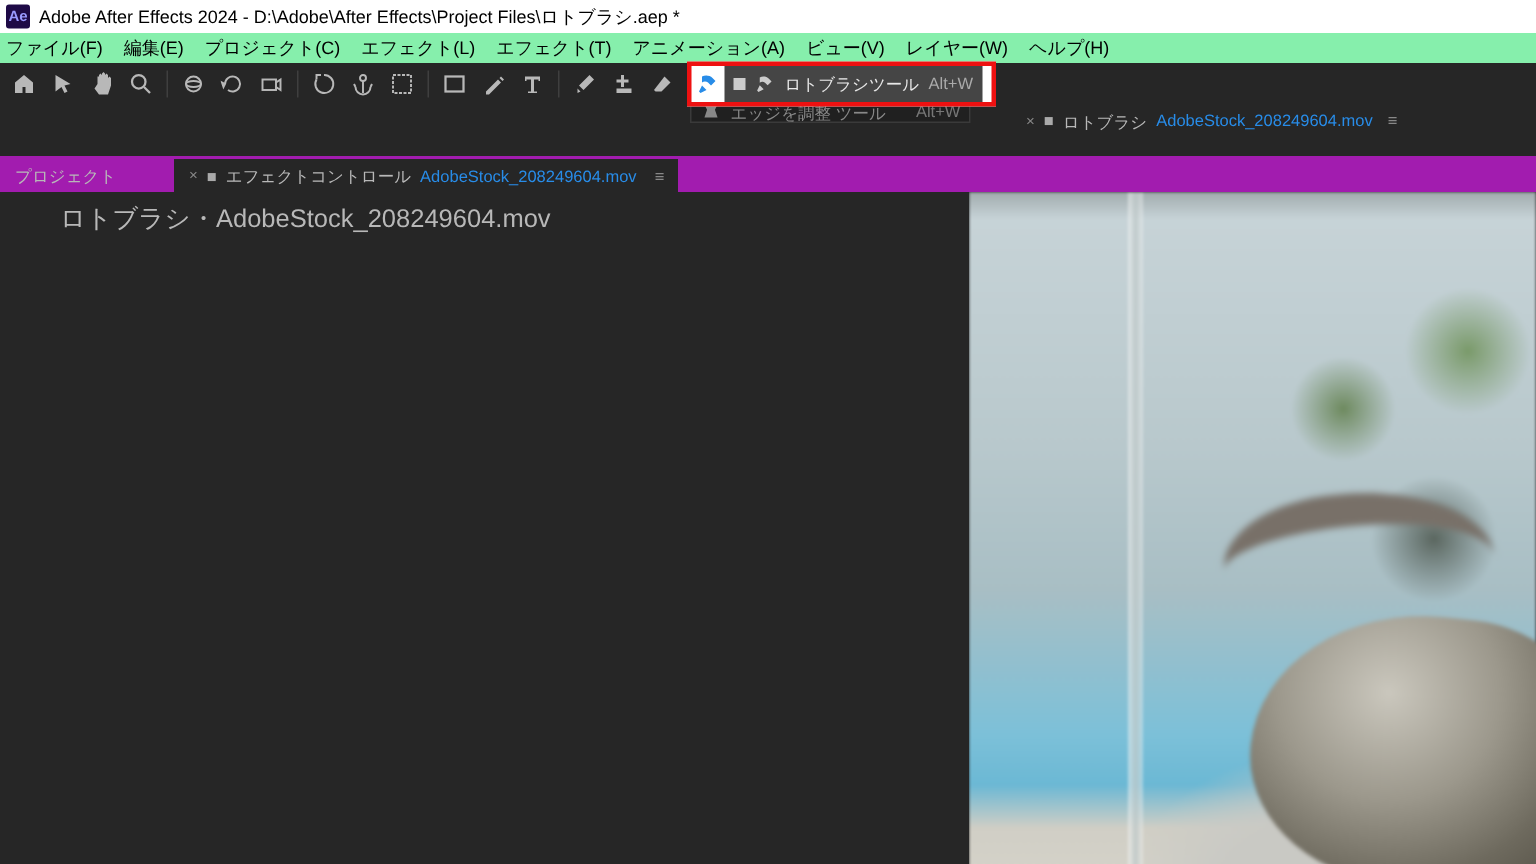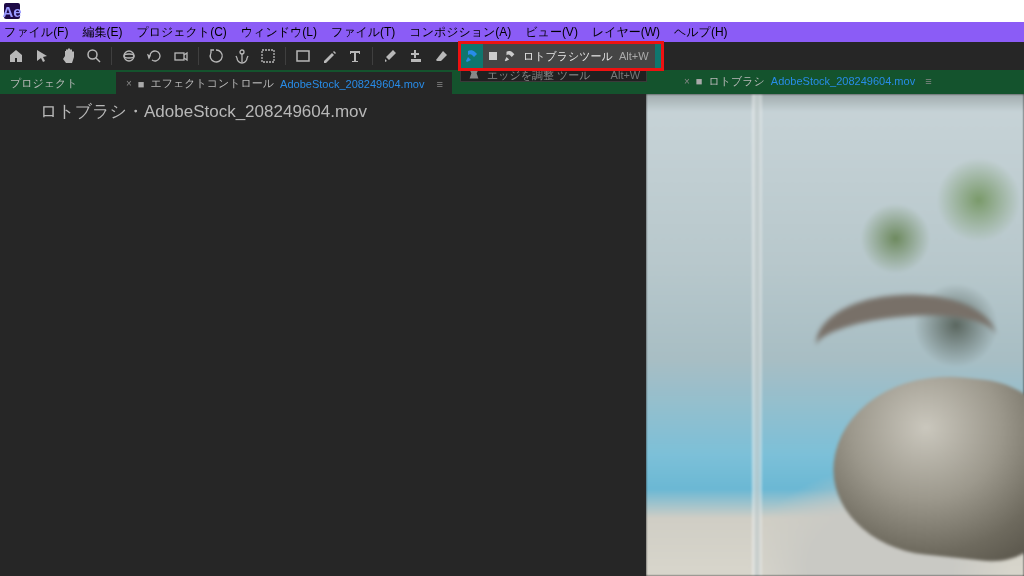--- a/index.html
+++ b/index.html
@@ -1,51 +1,51 @@
 <!DOCTYPE html>
 <html><head>
 <meta charset="utf-8">
 <style>
 * { margin: 0; padding: 0; box-sizing: border-box; font-family: "Meiryo", "Segoe UI", sans-serif; }
 body { width: 1024px; height: 576px; overflow: hidden; background: #262626; }
 
 .titlebar { height: 22px; background: #fff; color: #000; display: flex; align-items: center; font-size: 12px; padding-left: 4px; gap: 6px; }
-.titlebar .logo { width: 16px; height: 16px; background: #1e0a46; border-radius: 2px; display: flex; align-items: center; justify-content: center; font-size: 15px; font-weight: 700; color: #9a9aff; }
-
-.menubar { height: 20px; background: #8b5cf6; color: #000; display: flex; align-items: center; font-size: 12px; padding-left: 4px; gap: 14px; }
+.titlebar .logo { width: 16px; height: 16px; background: #1e0a46; border-radius: 2px; display: flex; align-items: center; justify-content: center; font-size: 10px; font-weight: 700; color: #9a9aff; }
+
+.menubar { height: 20px; background: #86efac; color: #000; display: flex; align-items: center; font-size: 12px; padding-left: 4px; gap: 14px; }
 .menubar span { cursor: default; }
 
 .toolbar { height: 28px; background: #262626; display: flex; align-items: center; padding-left: 6px; gap: 6px; position: relative; }
 .tool-btn { width: 20px; height: 20px; display: flex; align-items: center; justify-content: center; color: #b8b8b8; cursor: pointer; }
 .tool-btn svg { width: 16px; height: 16px; }
 .tool-sep { width: 1px; height: 18px; background: #3f3f3f; margin: 0 1px; }
 .roto-active { color: #288ce8; }
 
 .roto-dropdown {
   position: absolute; left: 458px; top: -1px; height: 30px;
-  border: 3px solid #e11; background: #0f766e;
+  border: 3px solid #e11; background: #ffffff;
   display: flex; align-items: center; z-index: 10; padding-right: 6px;
 }
 .roto-dropdown .roto-icon { width: 22px; display: flex; align-items: center; justify-content: center; color:#288ce8; }
 .roto-dropdown .item { display: flex; align-items: center; gap: 6px; height: 24px; padding: 0 6px; color: #e8e8e8; font-size: 11px; }
 .roto-dropdown .item.selected { background: #454545; }
 .roto-dropdown .dot { width: 8px; height: 8px; background: #ccc; display: inline-block; }
 .roto-dropdown .ic { width: 14px; height: 14px; display:flex; align-items:center; justify-content:center; }
 .roto-dropdown .lbl { width: 90px; }
 .roto-dropdown .shortcut { color: #aaa; font-size: 11px; }
 
 .edge-below {
   position: absolute; left: 460px; top: 68px; height: 14px;
   background: #202020; display: flex; align-items: center; gap: 6px;
   padding: 0 6px; color: #888; font-size: 11px; border: 1px solid #3a3a3a;
   z-index: 5;
 }
 .edge-below .shortcut { color: #777; margin-left: 14px; }
 
-.panel-tabs { height: 24px; background: #14532d; display: flex; align-items: flex-end; }
+.panel-tabs { height: 24px; background: #a21caf; display: flex; align-items: flex-end; margin-top: 34px; }
 .panel-tab { height: 22px; padding: 0 10px; font-size: 11px; color: #b8b8b8; display: flex; align-items: center; gap: 6px; border-top: 1px solid transparent; position: relative; }
 .panel-tab.left { width: 116px; }
 .panel-tab.middle { background: #262626; }
 .panel-tab .x { font-size: 10px; color: #888; }
 .panel-tab .link { color: #288ce8; }
 .panel-tab .burger { margin-left: 6px; color: #888; letter-spacing: -1px; }
 .panel-tab .lockicon { color: #aaa; }
 
 .workspace { display: flex; height: calc(576px - 22px - 20px - 28px - 24px); position: relative; }
 .left-panel { width: 614px; background: #262626; padding: 6px 8px; color: #b8b8b8; font-size: 17px; margin-left: 32px; }
@@ -70,29 +70,30 @@
 .right-tabs .x { color: #888; font-size: 10px; }
 .right-tabs .lockicon { color: #aaa; }
 .right-tabs .link { color: #288ce8; }
 .right-tabs .burger { color: #888; letter-spacing: -1px; margin-left: 4px; }
 </style>
 </head>
 <body>
 
 <div class="titlebar">
   <span class="logo">Ae</span>
+  <span>Adobe After Effects 2024 - D:\Adobe\After Effects\Project Files\ロトブラシ.aep *</span>
 </div>
 
 <div class="menubar">
   <span>ファイル(F)</span>
   <span>編集(E)</span>
   <span>プロジェクト(C)</span>
-  <span>ウィンドウ(L)</span>
-  <span>ファイル(T)</span>
-  <span>コンポジション(A)</span>
+  <span>エフェクト(L)</span>
+  <span>エフェクト(T)</span>
+  <span>アニメーション(A)</span>
   <span>ビュー(V)</span>
   <span>レイヤー(W)</span>
   <span>ヘルプ(H)</span>
 </div>
 
 <div class="toolbar">
   <div class="tool-btn">
       <svg viewBox="0 0 16 16" fill="currentColor">
         <path d="M8 2l6 5v7H9v-4H7v4H2V7z"></path>
       </svg>

